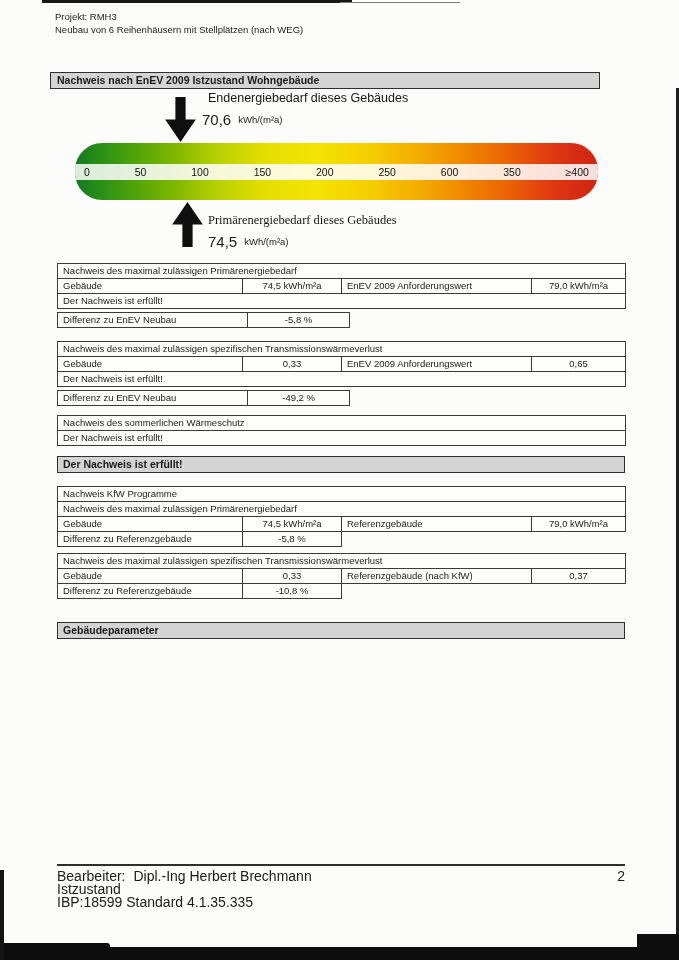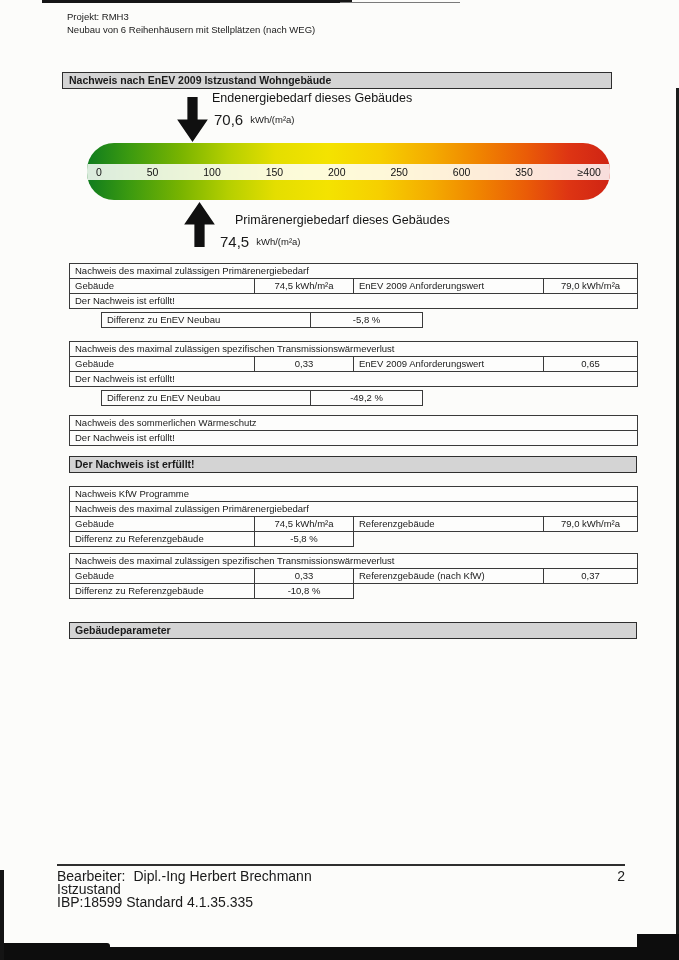--- a/index.html
+++ b/index.html
@@ -5,21 +5,20 @@
   * { margin:0; padding:0; box-sizing:border-box; }
   html,body { background:#9a9a9a; }
   .page {
     position:relative;
     width:679px; height:960px;
     margin:0 auto;
     background:#fcfcfa;
     font-family:"Liberation Sans", sans-serif;
     color:#1a1a1a;
     overflow:hidden;
-    padding-left:12px;
   }
 
   
   .scan-top    { position:absolute; top:0; left:42px; width:310px; height:3px; background:#161616; }
   .scan-top2   { position:absolute; top:2px; left:340px; width:120px; height:1px; background:#7a7a7a; }
   .scan-right  { position:absolute; top:88px; right:0; width:3px; bottom:0; background:#1c1c1c; }
   .scan-bottom { position:absolute; bottom:0; left:0; right:0; height:13px; background:#0d0d0d; }
   .scan-bottom-bump { position:absolute; bottom:11px; left:0; width:110px; height:6px; background:#0d0d0d; border-radius:0 3px 0 0; }
   .scan-corner { position:absolute; bottom:0; right:0; width:42px; height:26px; background:#0d0d0d; }
   .scan-left   { position:absolute; bottom:0; left:0; width:4px; height:90px; background:#141414; }
@@ -57,32 +56,32 @@
     position:absolute; left:0; right:0; top:50%; transform:translateY(-50%);
     height:16px; background:rgba(255,255,255,0.85);
     display:flex; justify-content:space-between; align-items:center;
     padding:0 9px; font-size:10.5px; color:#111;
   }
   .arrow { position:absolute; width:31px; height:45px; }
   .arrow svg { display:block; width:100%; height:100%; }
   .arrow-down { left:165px; top:8px; }
   .arrow-up   { left:172px; top:113px; }
   .energy-label { position:absolute; font-size:12.5px; color:#141414; }
-  .end-label     { left:200px; top:2px; }
-  .primary-label { left:223px; top:124px; }
+  .end-label     { left:208px; top:2px; }
+  .primary-label { left:208px; top:124px;font-family:Liberation Serif, serif; }
   .energy-value  { position:absolute; display:flex; align-items:center; }
   .end-value     { left:202px; top:22px; }
   .primary-value { left:208px; top:144px; }
   .energy-value .big  { font-size:15px; }
   .energy-value .unit { font-size:9.5px; margin-left:7px; }
 
   
   table { border-collapse:collapse; table-layout:fixed; font-size:9.5px; color:#1a1a1a; }
   .tbl     { margin-left:57px; width:568px; }
-  .difftbl { margin-left:89px; width:322px; margin-top:3px; }
+  .difftbl { margin-left:57px; width:293px; margin-top:3px; }
   td { border:1px solid #3a3a3a; height:15px; padding:1px 5px; line-height:12px;
        background:#fdfdfc; overflow:hidden; white-space:nowrap; }
   td.num { text-align:center; }
   td.noborder { border:none; background:transparent; }
   .mt6  { margin-top:6px; }
   .mt13 { margin-top:13px; }
   .mt9  { margin-top:9px; }
   .co1 { width:185px; } .co2 { width:99px; } .co3 { width:190px; } .co4 { width:94px; }
 
   

